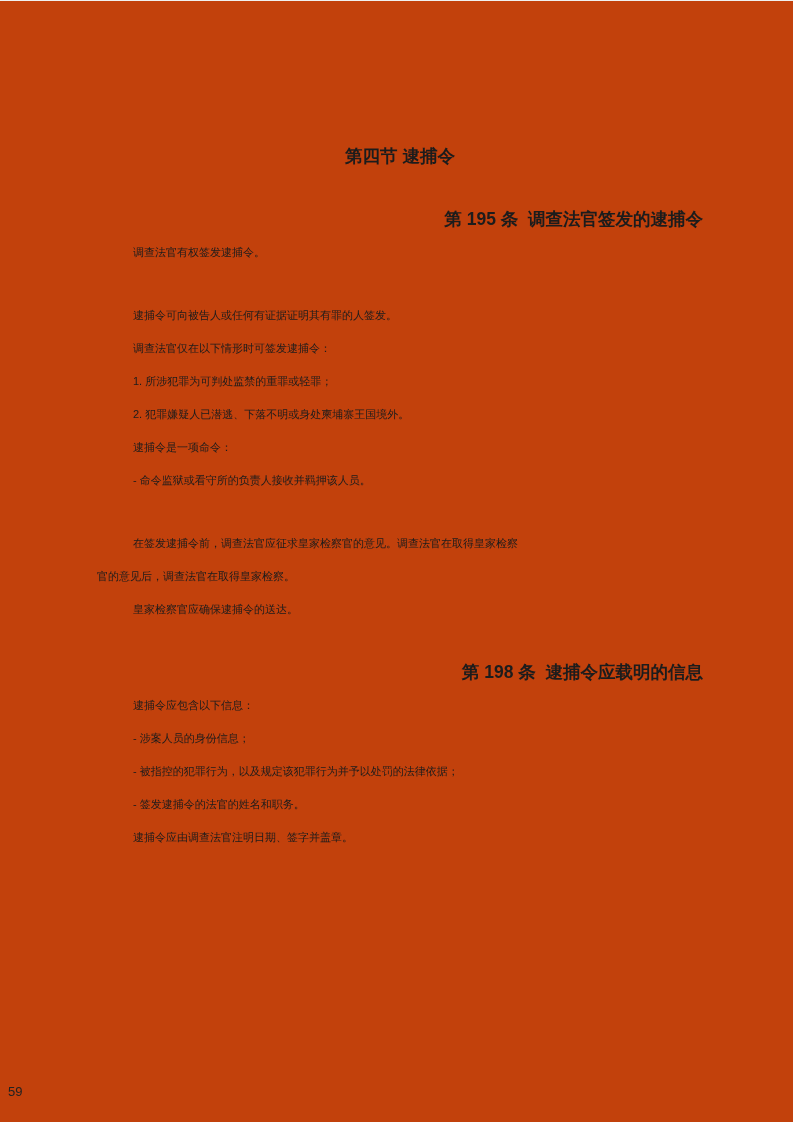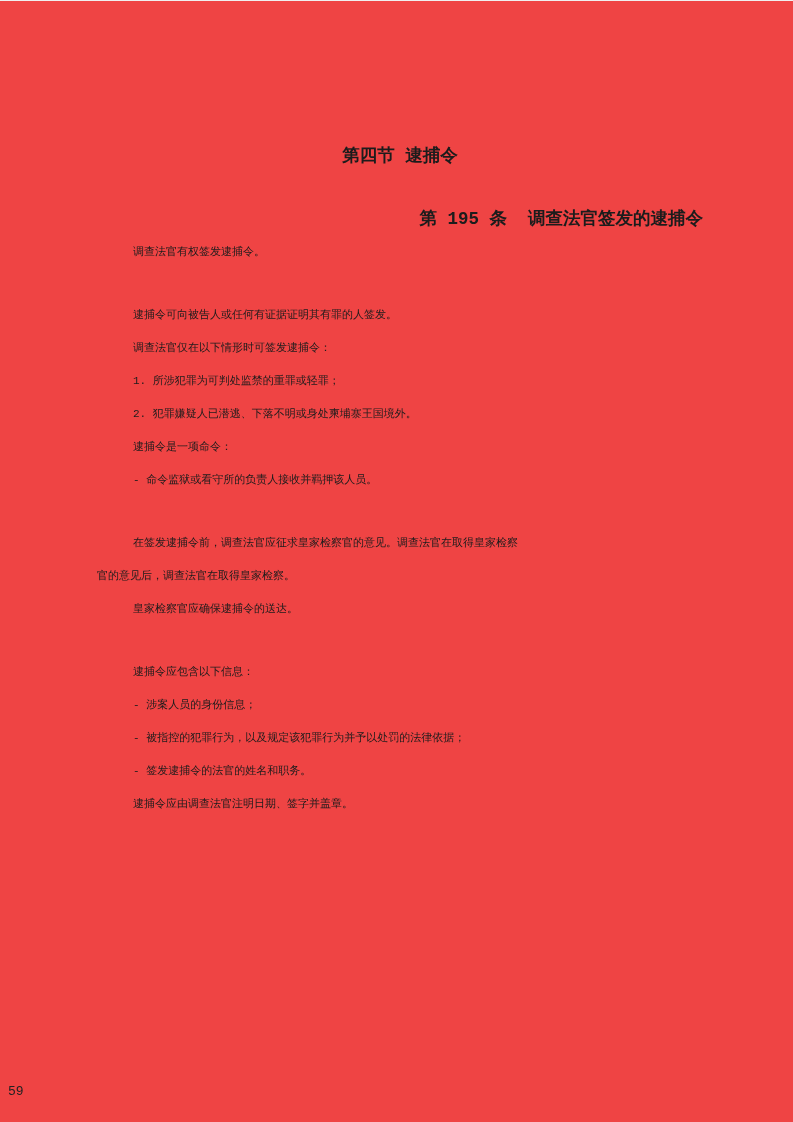--- a/index.html
+++ b/index.html
@@ -4,22 +4,22 @@
 <style>
   html, body {
     margin: 0;
     padding: 0;
     background: #ffffff;
   }
   .page {
     position: relative;
     width: 793px;
     height: 1122px;
-    background: #ef4444;
-    font-family: Liberation Mono, monospace;
+    background: #c2410c;
+    font-family: Liberation Sans, sans-serif;
     color: #1c1c1c;
     overflow: hidden;
   }
   .scan-edge {
     position: absolute;
     top: 0; left: 0;
     width: 100%; height: 1px;
     background: #f0f0f0;
   }
   .content {
@@ -93,20 +93,21 @@
       <p class="line indent">- 命令监狱或看守所的负责人接收并羁押该人员。</p>
     </section>
 
     <section class="article">
       <p class="line indent">在签发逮捕令前，调查法官应征求皇家检察官的意见。调查法官在取得皇家检察</p>
       <p class="line">官的意见后，调查法官在取得皇家检察。</p>
       <p class="line indent">皇家检察官应确保逮捕令的送达。</p>
     </section>
 
     <section class="article">
+      <h2 class="article-heading">第 198 条  逮捕令应载明的信息</h2>
       <p class="line indent">逮捕令应包含以下信息：</p>
       <p class="line indent">- 涉案人员的身份信息；</p>
       <p class="line indent">- 被指控的犯罪行为，以及规定该犯罪行为并予以处罚的法律依据；</p>
       <p class="line indent">- 签发逮捕令的法官的姓名和职务。</p>
       <p class="line indent">逮捕令应由调查法官注明日期、签字并盖章。</p>
     </section>
 
   </div>
 
   <div class="page-number">59</div>

